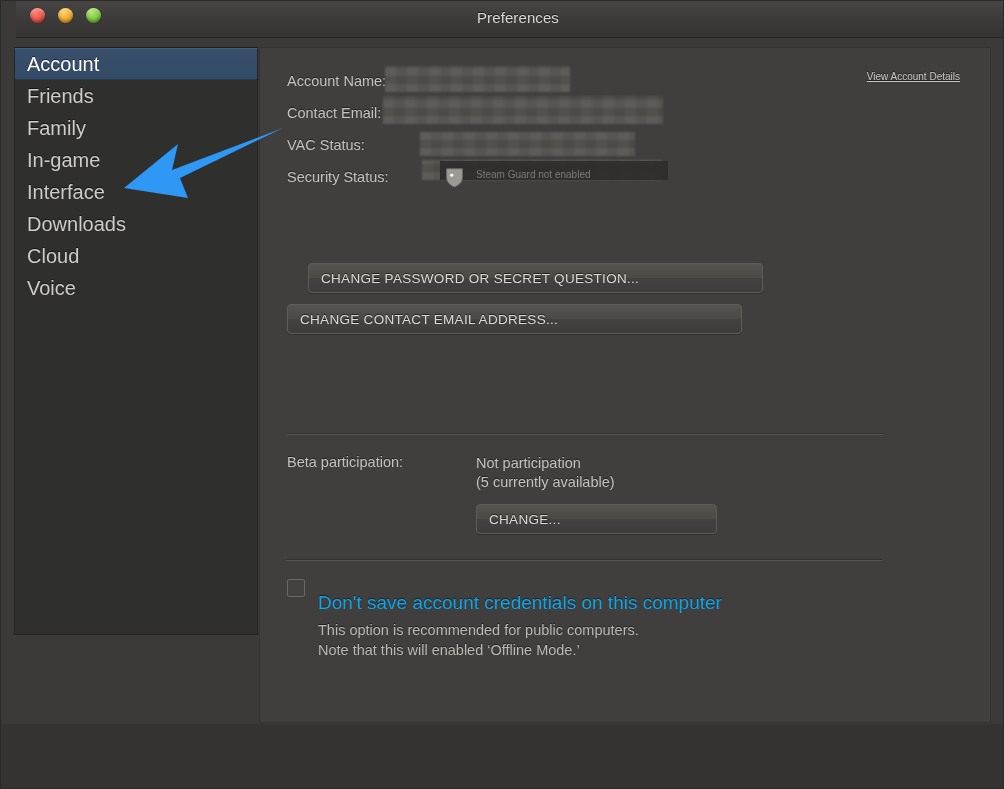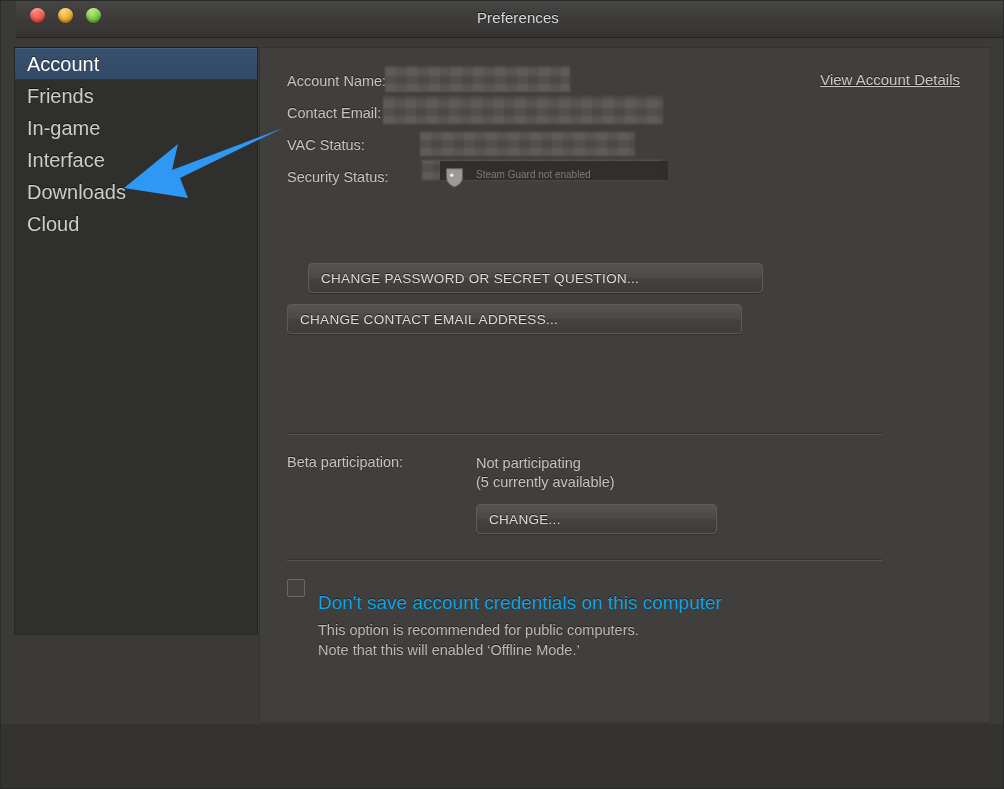--- a/index.html
+++ b/index.html
@@ -183,21 +183,21 @@
     left: 216px; top: 121px;
     font-size: 10px;
     color: #b7b5b1;
     white-space: nowrap;
     opacity: 0.55;
   }
 
   #view-details {
     position: absolute;
     right: 30px; top: 23px;
-    font-size: 15px;
+    font-size: 10px;
     color: #c9c7c3;
     text-decoration: underline;
     cursor: pointer;
     text-shadow: 0 -1px 0 rgba(0,0,0,0.5);
   }
 
   
   .btn {
     position: absolute;
     background: linear-gradient(to bottom, #565451 0%, #4b4946 50%, #444240 51%, #3f3d3b 100%);
@@ -309,30 +309,36 @@
   <div id="window-right-edge"></div>
 
   <div id="sidebar">
     <div class="side-item selected">
       <span>Account</span>
     </div>
     <div class="side-item">
       <span>Friends</span>
     </div>
     <div class="side-item">
+      <span>Family</span>
+    </div>
+    <div class="side-item">
       <span>In-game</span>
     </div>
     <div class="side-item">
       <span>Interface</span>
     </div>
     <div class="side-item">
       <span>Downloads</span>
     </div>
     <div class="side-item">
       <span>Cloud</span>
+    </div>
+    <div class="side-item">
+      <span>Voice</span>
     </div>
   </div>
 
   <div id="content">
 
     <div class="acct-row" id="row-name">Account Name:</div>
     <div class="acct-row" id="row-email">Contact Email:</div>
     <div class="acct-row" id="row-vac">VAC Status:</div>
     <div class="acct-row" id="row-sec">Security Status:</div>
 
@@ -354,21 +360,21 @@
       <span>CHANGE PASSWORD OR SECRET QUESTION...</span>
     </div>
     <div class="btn" id="btn-change-email">
       <span>CHANGE CONTACT EMAIL ADDRESS...</span>
     </div>
 
     <div class="sep" id="sep-1"></div>
 
     <div id="beta-label">Beta participation:</div>
     <div id="beta-status">
-      <div>Not participating</div>
+      <div>Not participation</div>
       <div>(5 currently available)</div>
     </div>
     <div class="btn" id="btn-beta-change">
       <span>CHANGE...</span>
     </div>
 
     <div class="sep" id="sep-2"></div>
 
     <div id="cb-box"></div>
     <div id="cb-label">Don't save account credentials on this computer</div>

